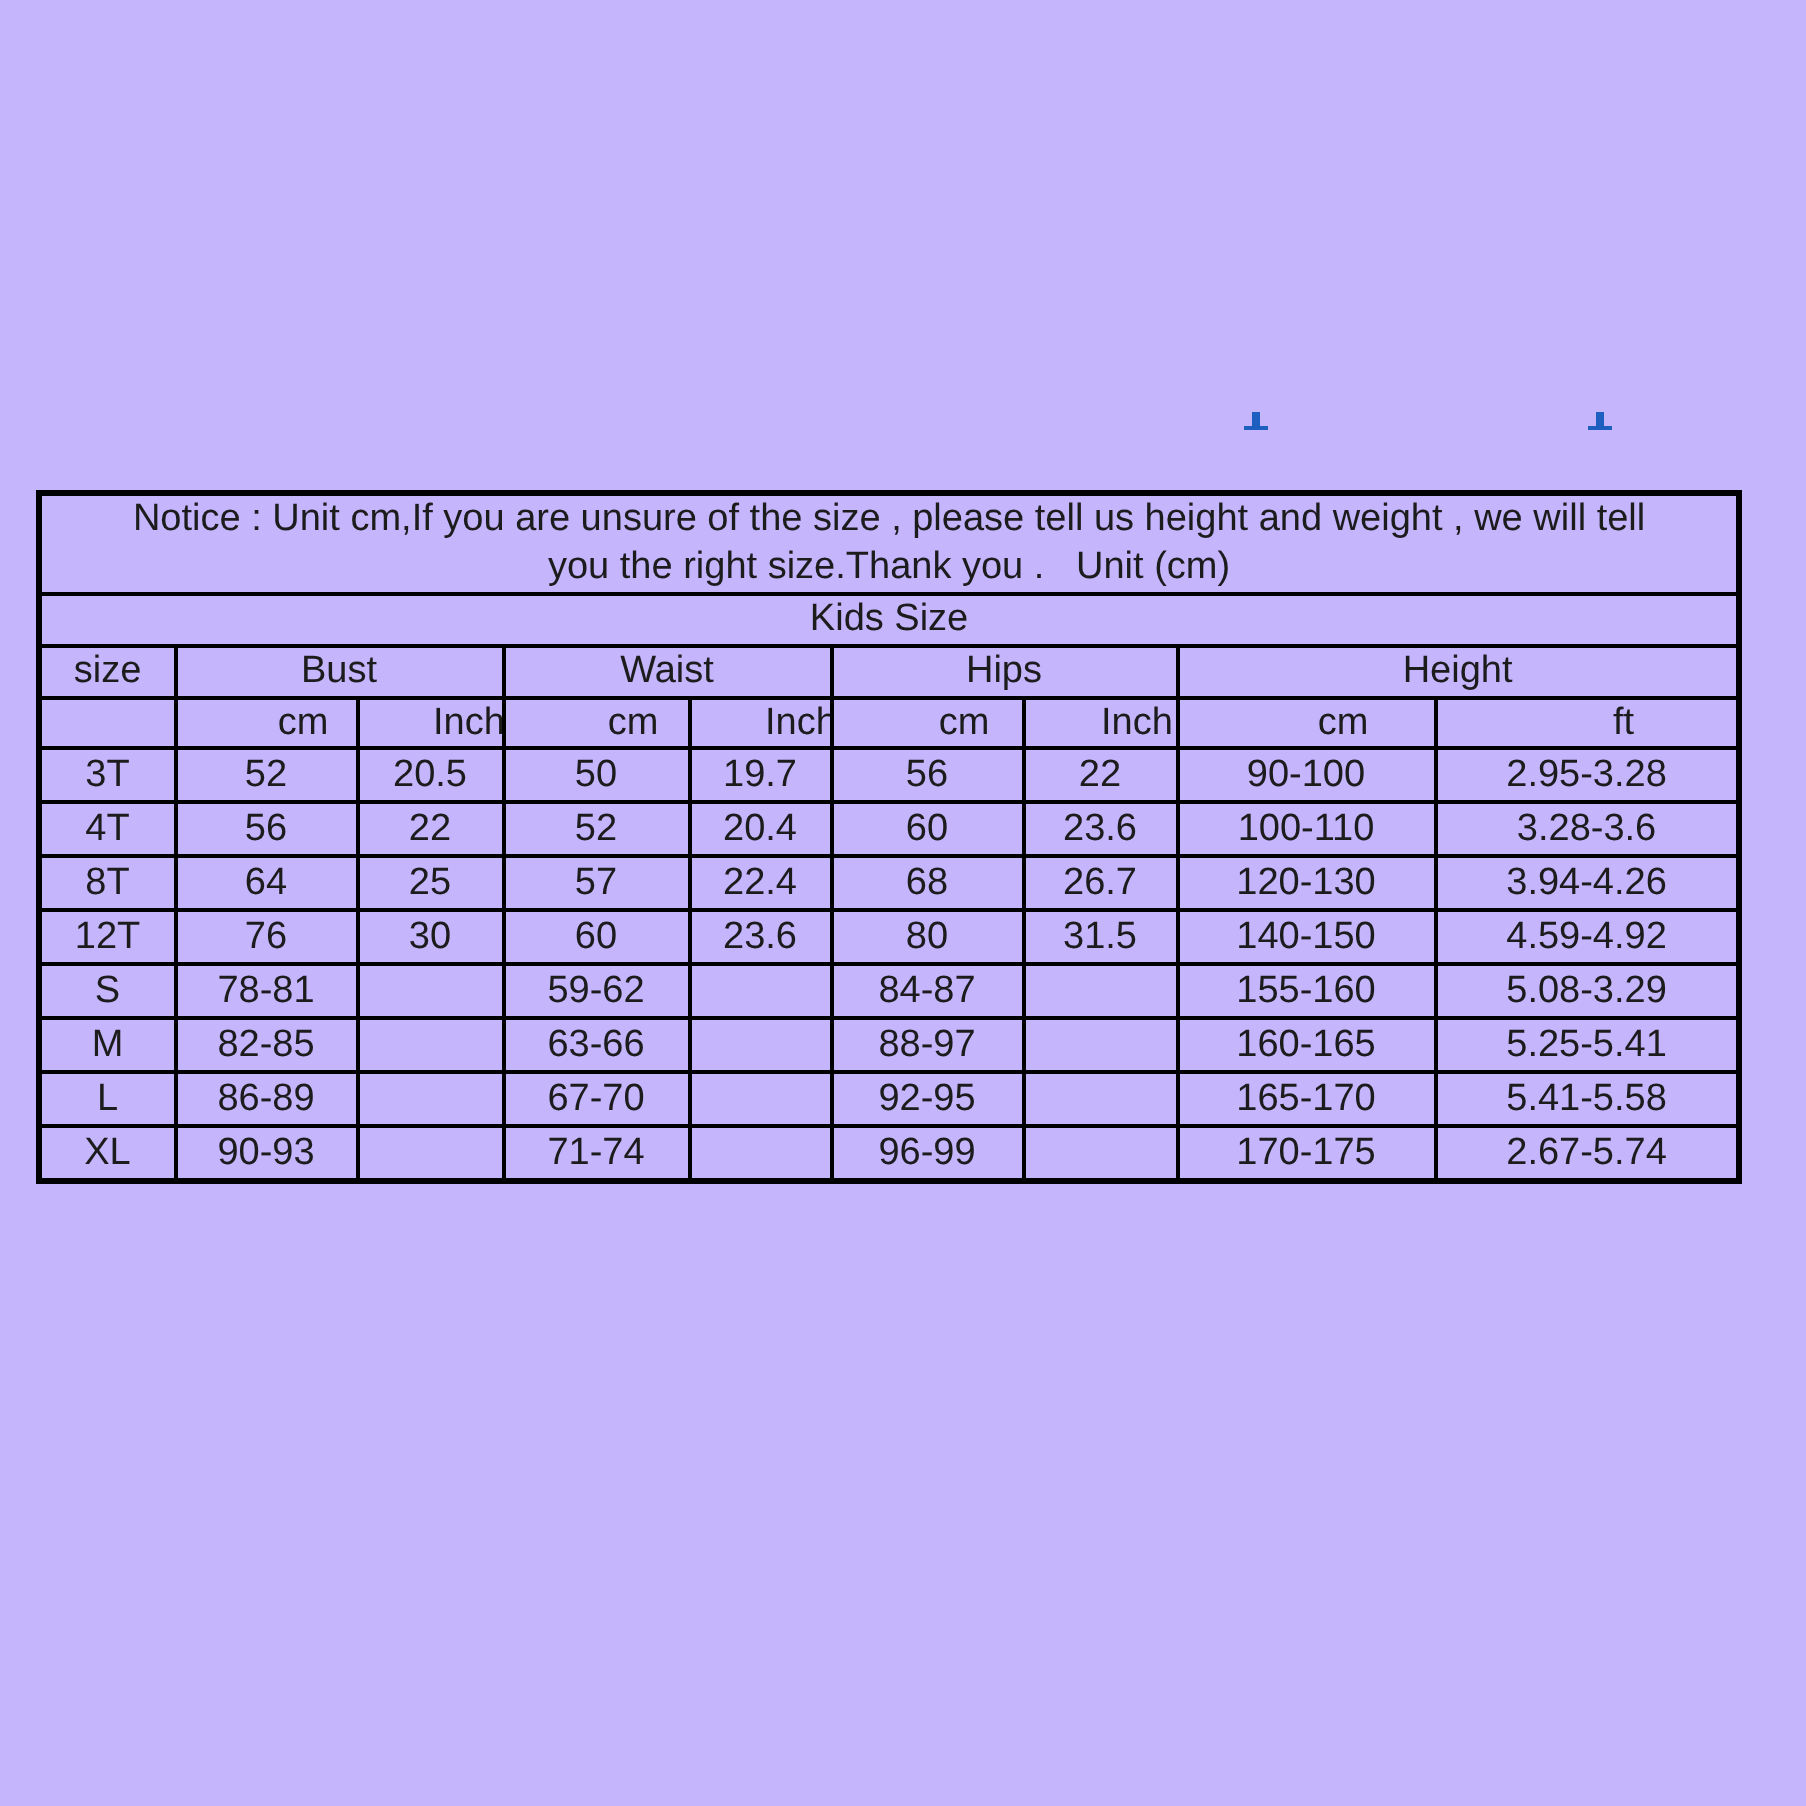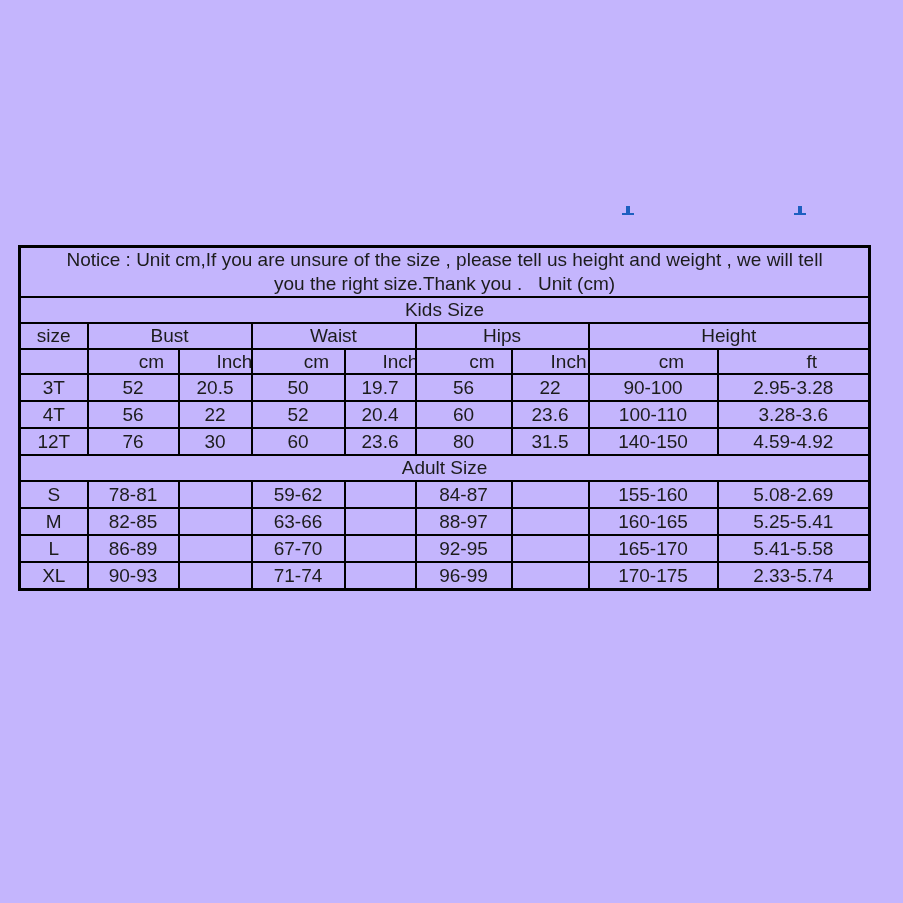--- a/index.html
+++ b/index.html
@@ -141,48 +141,56 @@
       <td>22</td>
       <td>52</td>
       <td>20.4</td>
       <td>60</td>
       <td>23.6</td>
       <td>100-110</td>
       <td>3.28-3.6</td>
     </tr>
 
 
+    <tr>
+      <td>8T</td>
+      <td>64</td>
+      <td>25</td>
+      <td>57</td>
+      <td>22.4</td>
+      <td>68</td>
+      <td>26.7</td>
+      <td>120-130</td>
+      <td>3.94-4.26</td>
+    </tr>
 
 
     <tr>
       <td>12T</td>
       <td>76</td>
       <td>30</td>
       <td>60</td>
       <td>23.6</td>
       <td>80</td>
       <td>31.5</td>
       <td>140-150</td>
       <td>4.59-4.92</td>
     </tr>
 
-    <tr class="section-row">
-      <td colspan="9">Adult Size</td>
-    </tr>
 
     <tr>
       <td>S</td>
       <td>78-81</td>
       <td></td>
       <td>59-62</td>
       <td></td>
       <td>84-87</td>
       <td></td>
       <td>155-160</td>
-      <td>5.08-2.69</td>
+      <td>5.08-3.29</td>
     </tr>
 
     <tr>
       <td>M</td>
       <td>82-85</td>
       <td></td>
       <td>63-66</td>
       <td></td>
       <td>88-97</td>
       <td></td>
@@ -204,18 +212,18 @@
 
     <tr>
       <td>XL</td>
       <td>90-93</td>
       <td></td>
       <td>71-74</td>
       <td></td>
       <td>96-99</td>
       <td></td>
       <td>170-175</td>
-      <td>2.33-5.74</td>
+      <td>2.67-5.74</td>
     </tr>
 
   </tbody>
     </table>
 </div>
 
 </body></html>

